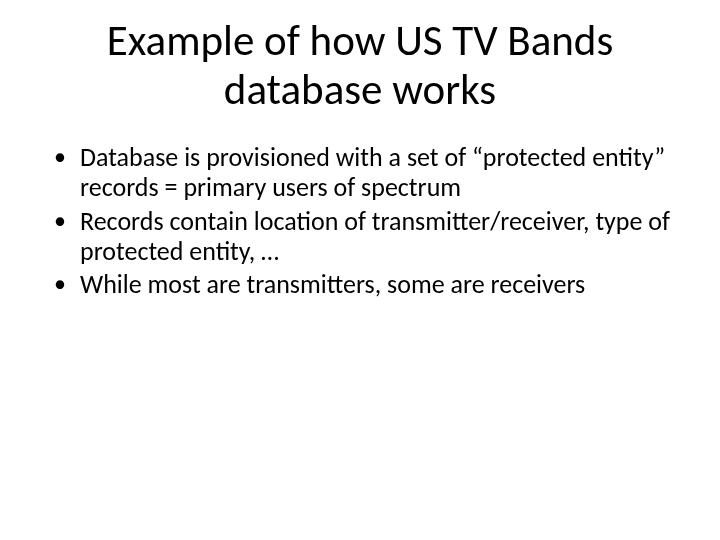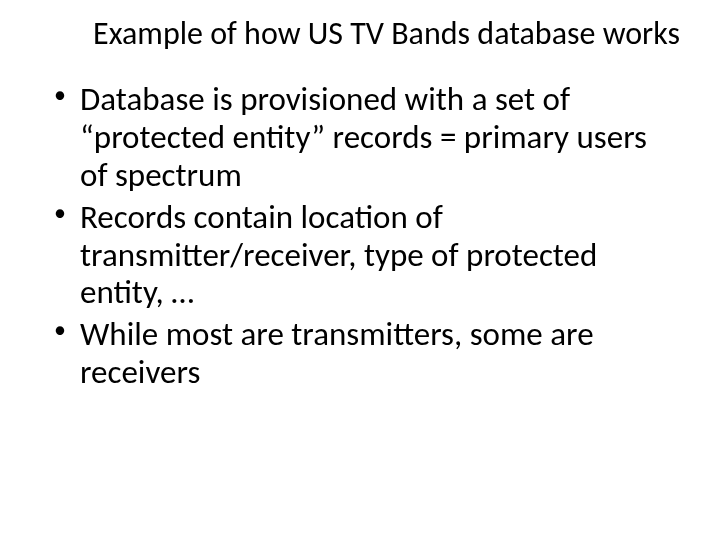--- a/index.html
+++ b/index.html
@@ -11,34 +11,34 @@
     font-family: Calibri, "Segoe UI", Arial, sans-serif;
     color: #000;
   }
   .slide {
     box-sizing: border-box;
     width: 720px;
     height: 540px;
     padding: 12px 40px 20px 40px;
   }
   .title {
-    font-size: 32px;
+    font-size: 43px;
     line-height: 1.15;
-    text-align: right;
+    text-align: center;
     margin: 4px 0 28px 0;
     font-weight: 400;
   }
   ul.bullets {
     list-style: none;
     padding: 0;
     margin: 0 0 0 14px;
   }
   ul.bullets li {
     position: relative;
-    font-size: 33px;
+    font-size: 26px;
     line-height: 1.15;
     padding-left: 26px;
     margin: 0 0 4px 0;
   }
   ul.bullets li::before {
     content: "•";
     position: absolute;
     left: 0;
     top: 0;
     font-size: 24px;

